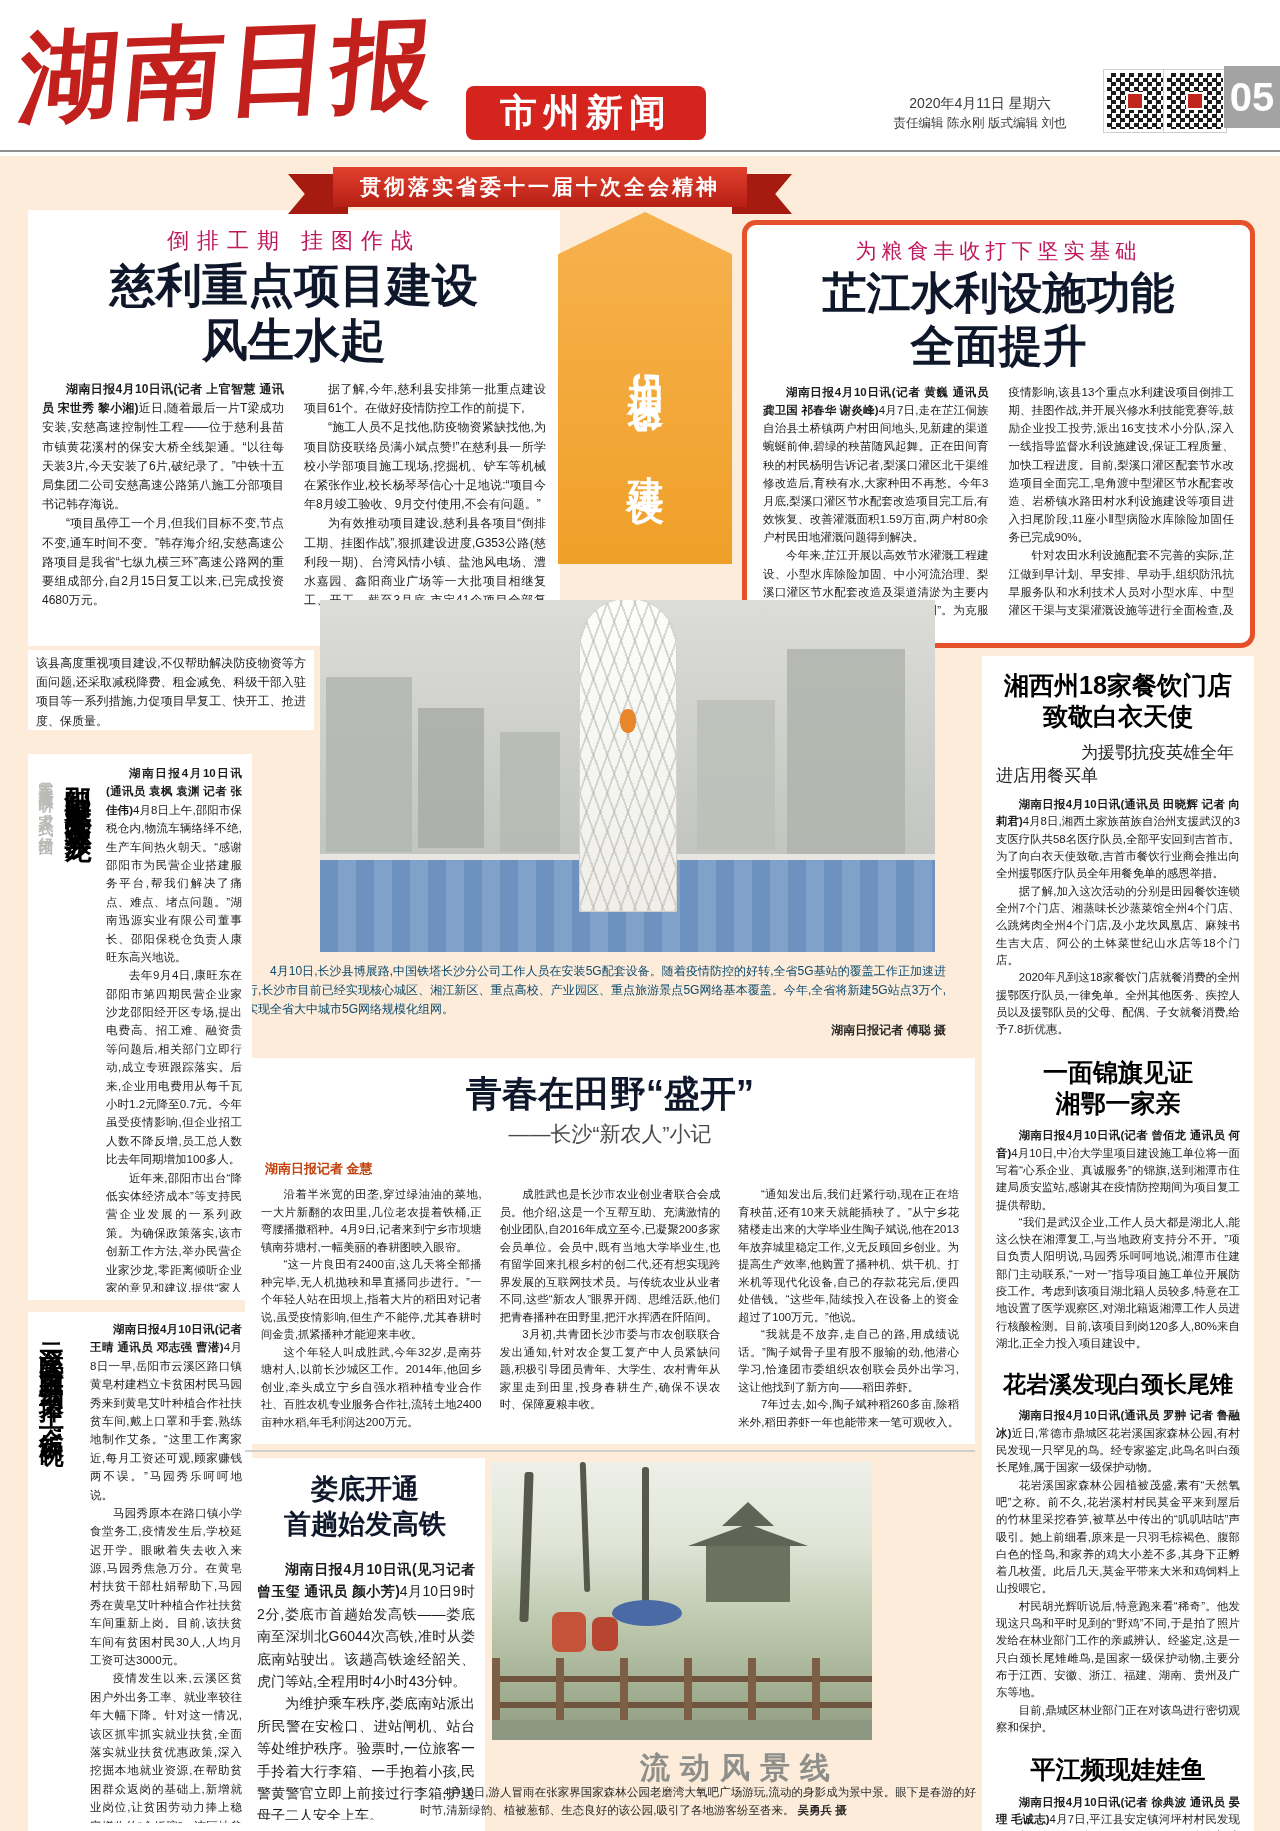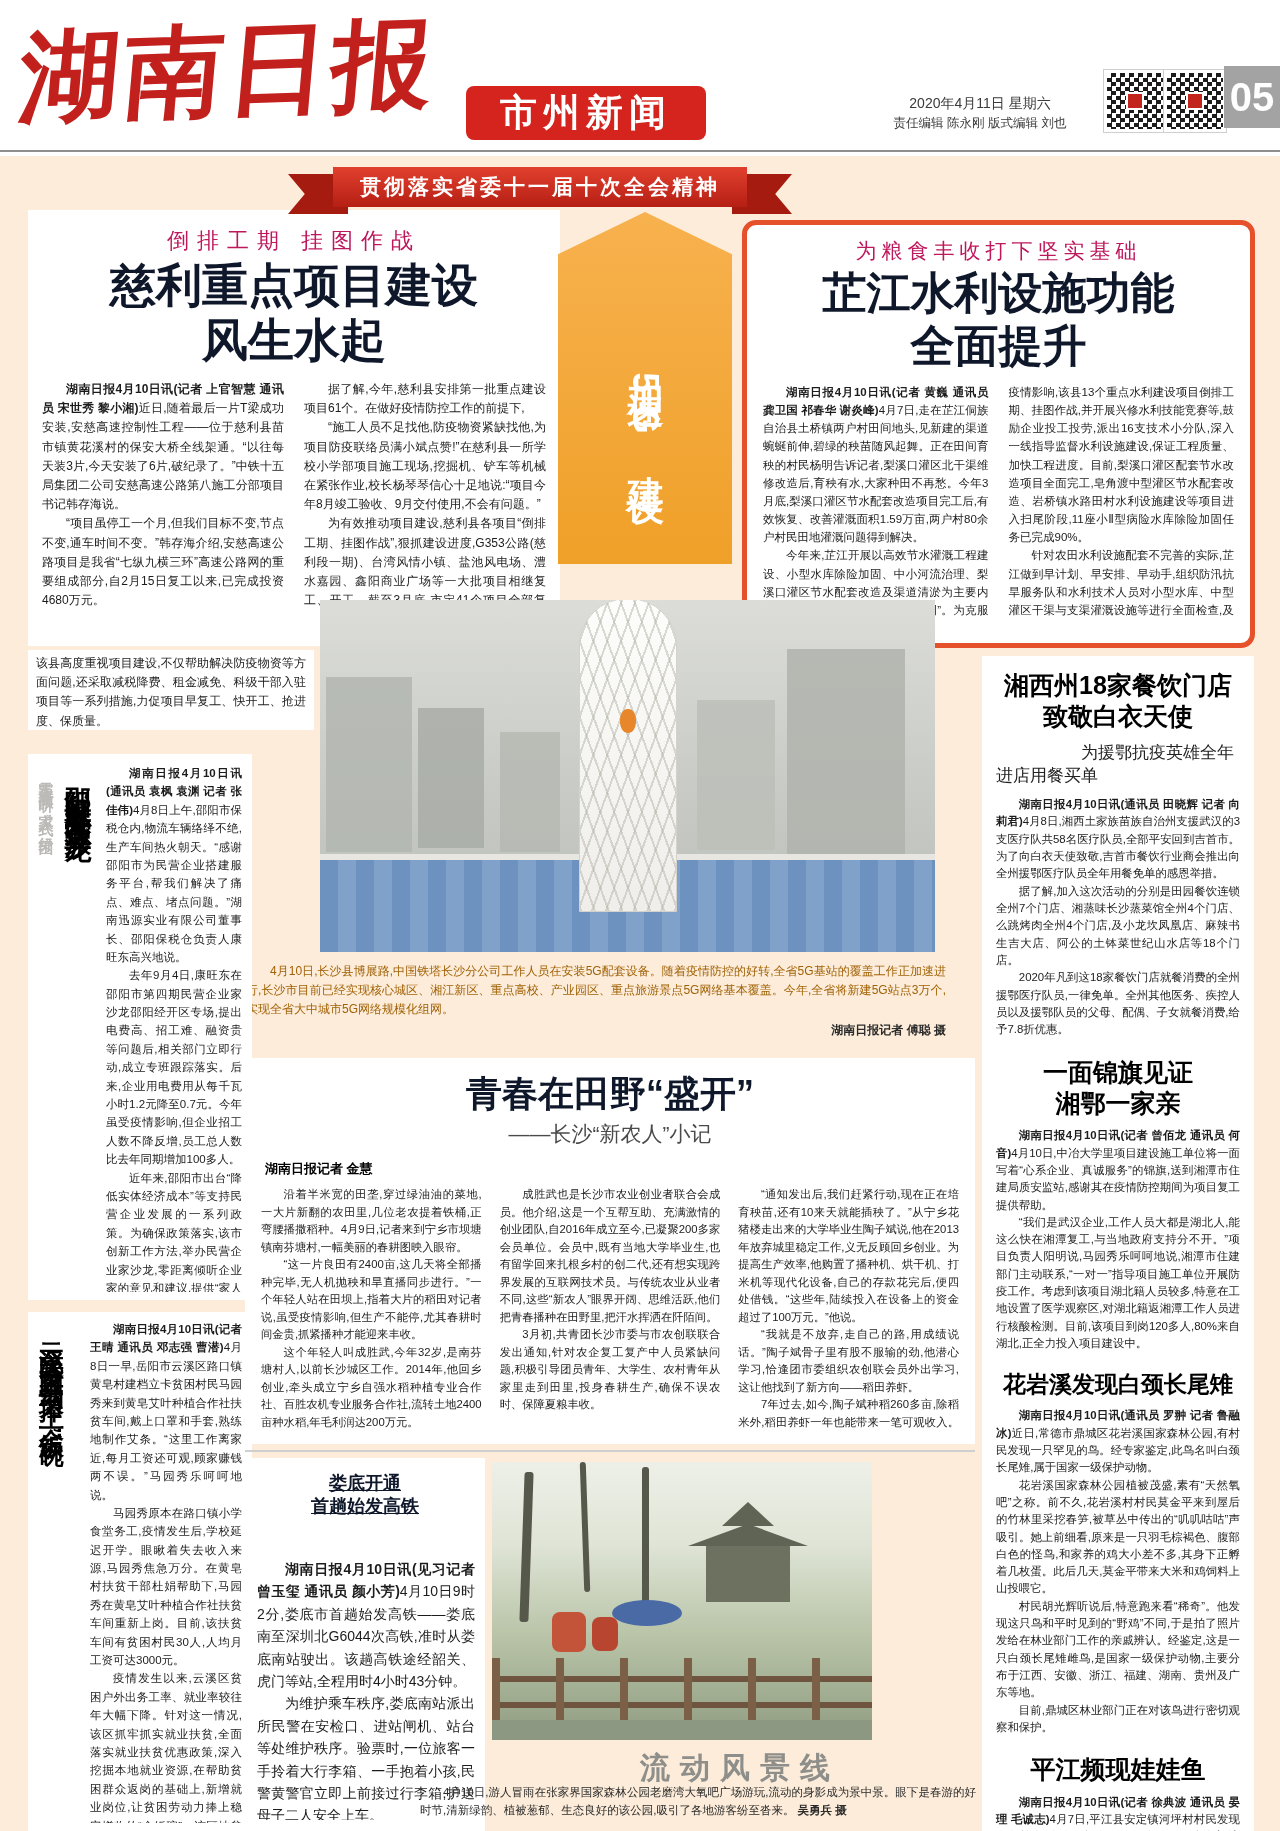--- a/index.html
+++ b/index.html
@@ -67,43 +67,43 @@
       background:repeating-linear-gradient(90deg,#6d92c0 0 18px,#7fa1ca 18px 36px);}
   .roofedge{position:absolute;left:0;bottom:86px;width:100%;height:12px;background:#e8e6e0;}
   .tower{position:absolute;left:50%;transform:translateX(-50%);bottom:40px;width:96px;height:312px;
       border-radius:48px 48px 0 0;border:1px solid #d4d2ca;
       background:
         repeating-linear-gradient(70deg,rgba(175,175,165,.45) 0 2px,transparent 2px 13px),
         repeating-linear-gradient(-70deg,rgba(175,175,165,.45) 0 2px,transparent 2px 13px),
         linear-gradient(180deg,#fdfdfb,#efeeea);}
   .worker{position:absolute;left:50%;transform:translateX(-50%);top:110px;width:16px;height:24px;
       background:#e8862c;border-radius:45%;}
-  .photo-caption{left:246px;top:962px;width:700px;font-size:12px;line-height:1.6;color:#a16207;
+  .photo-caption{left:246px;top:962px;width:700px;font-size:12px;line-height:1.6;color:#0c4a6e;
       text-align:justify;text-indent:2em;}
   .photo-credit{left:246px;top:1022px;width:700px;text-align:right;font-size:12px;font-weight:bold;color:#2b2b2b;}
   
   .sy-card{left:28px;top:754px;width:224px;height:546px;}
   .vtext{writing-mode:vertical-rl;}
   .sy-sub{left:8px;top:16px;height:520px;font-size:15px;color:#bcbab6;letter-spacing:4px;font-weight:bold;}
   .sy-title{left:32px;top:12px;height:528px;font-size:27px;font-weight:bold;letter-spacing:4px;color:#000;}
   .sy-body{left:78px;top:10px;width:136px;height:528px;overflow:hidden;font-size:11.5px;}
   
   .yx-card{left:28px;top:1312px;width:224px;height:519px;}
   .yx-title{left:8px;top:12px;height:498px;font-size:25px;font-weight:bold;letter-spacing:6px;color:#000;}
   .yx-body{left:62px;top:8px;width:152px;height:503px;overflow:hidden;font-size:11.5px;}
   
   .qc-card{left:245px;top:1058px;width:730px;height:386px;}
   .qc-title{top:12px;font-size:36px;}
   .qc-sub{top:62px;width:100%;text-align:center;font-size:21px;color:#4a4a4a;}
-  .qc-byline{left:20px;top:102px;font-size:13px;font-weight:bold;color:#000000;}
+  .qc-byline{left:20px;top:102px;font-size:13px;font-weight:bold;color:#c2410c;}
   .qc-cols{left:16px;top:128px;width:698px;height:248px;font-size:11.3px;line-height:1.55;}
   .divider{left:245px;top:1450px;width:730px;height:2px;background:#cfcfcf;}
   
   .ld-card{left:245px;top:1458px;width:240px;height:373px;}
-  .ld-title{top:14px;font-size:18px;line-height:1.3;text-decoration:underline;}
+  .ld-title{top:14px;font-size:27px;line-height:1.3;}
   .ld-body{left:12px;top:100px;width:218px;height:262px;overflow:hidden;font-size:14px;}
   
   .bottom-photo{left:492px;top:1462px;width:380px;height:278px;overflow:hidden;
       background:linear-gradient(180deg,#eef0e8 0%,#dfe4d6 30%,#b9c4a8 62%,#8f9c80 100%);}
   .trunk{position:absolute;background:#55584a;border-radius:3px;}
   .pav-roof{position:absolute;background:#5f6454;clip-path:polygon(50% 0,100% 100%,0 100%);}
   .pav-body{position:absolute;background:#6d7260;}
   .umb{position:absolute;border-radius:50%;}
   .fence{position:absolute;left:0;bottom:18px;width:100%;height:64px;
       background:

